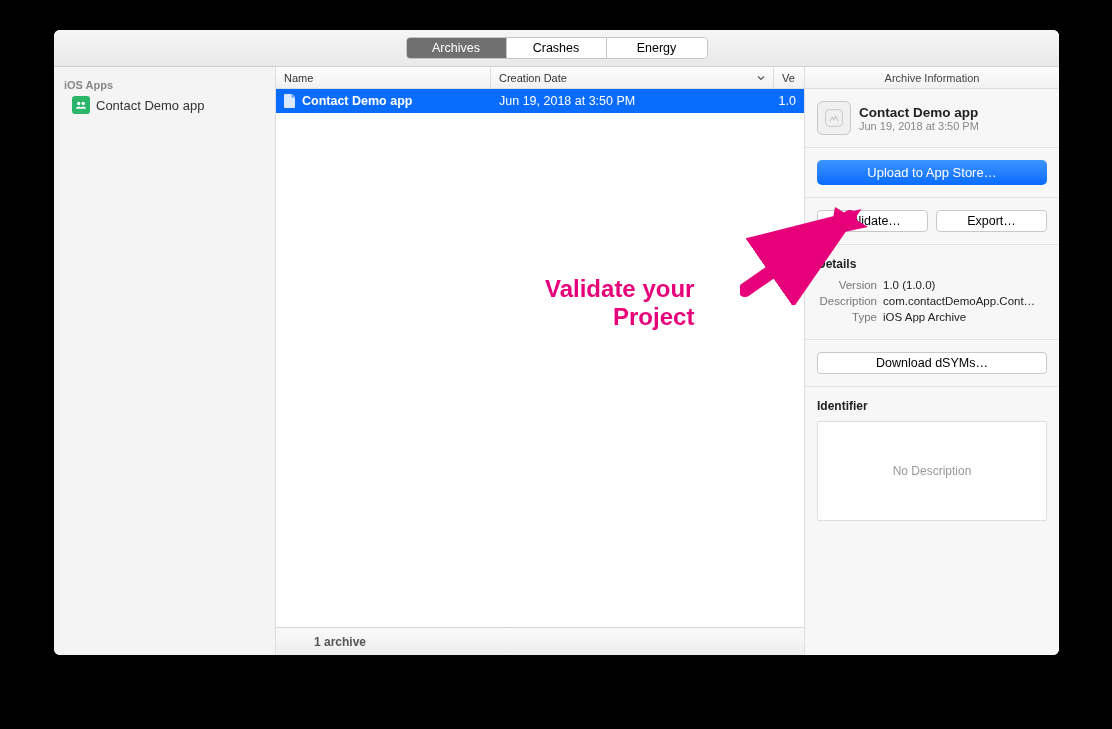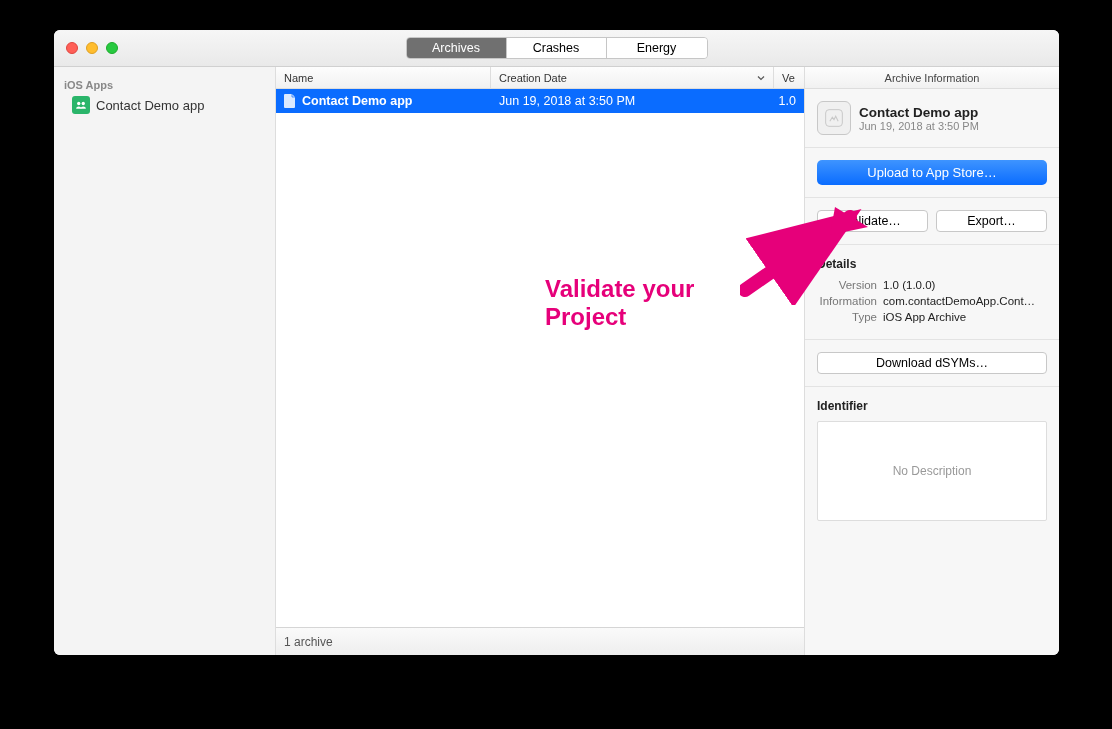--- a/index.html
+++ b/index.html
@@ -13,20 +13,21 @@
       box-shadow: 0 20px 60px rgba(0,0,0,0.5);
       display: flex; flex-direction: column;
       overflow: hidden;
     }
     .titlebar {
       height: 37px;
       background: linear-gradient(#f6f6f6, #e9e9e9);
       border-bottom: 1px solid #d0d0d0;
       display: flex; align-items: center;
       position: relative;
+      justify-content: center;
     }
     .traffic-lights { display: flex; gap: 8px; padding-left: 12px; }
     .tl { width: 12px; height: 12px; border-radius: 50%; }
     .tl.red { background: #ff5f57; border: 0.5px solid #e04640; }
     .tl.yellow { background: #ffbd2e; border: 0.5px solid #dfa023; }
     .tl.green { background: #28c940; border: 0.5px solid #1dac2c; }
     .seg-control {
       position: absolute; left: 50%; transform: translateX(-50%);
       display: flex; border: 1px solid #c6c6c6; border-radius: 4px; overflow: hidden;
       height: 22px;
@@ -60,41 +61,41 @@
     .cell.date{flex:1;}
     .cell.ver{flex:0 0 30px; justify-content:flex-end;}
     .doc-icon{display:inline-flex;}
     .footer {
       height:28px; background:linear-gradient(#fafafa,#eee); border-top:1px solid #d5d5d5;
       display:flex; align-items:center; padding:0 8px; gap:12px;
     }
     .filter-wrap{ display:flex; align-items:center; border:1px solid #ccc; border-radius:3px; height:19px; padding:0 6px; width:180px; background:#fff;}
     .filter-wrap svg{width:12px;height:12px;opacity:0.5;}
     .filter-input{ border:none; outline:none; font-size:12px; flex:1; background:transparent;}
-    .footer-status{ font-size:12px; color:#555; }
+    .footer-status{ font-size:12px; color:#555; margin-left:30px;font-weight:bold;}
     .inspector { width:254px; background:#f7f7f7; display:flex; flex-direction:column; font-size:12px;}
     .insp-header{ height:22px; border-bottom:1px solid #ddd; background:linear-gradient(#fdfdfd,#f1f1f1); display:flex;align-items:center;justify-content:center; font-size:11px; color:#444;}
     .insp-app { display:flex; gap:8px; padding:12px; align-items:center;}
     .app-icon { width:34px;height:34px; border:1px solid #c8c8c8; border-radius:6px; background:#f0f0f0; display:flex;align-items:center;justify-content:center;}
     .app-icon svg{width:20px;height:20px;opacity:0.45;}
     .app-title{font-weight:700; font-size:13.5px; color:#222;}
     .app-sub{font-size:11px; color:#888;}
     .insp-section{ border-top:1px solid #e3e3e3; padding:12px;}
     .btn { background:#fff; border:1px solid #c8c8c8; border-radius:4px; font-size:12.5px; padding:3px 0; cursor:default; text-align:center;}
     .btn.primary { background:linear-gradient(#3e94ff,#0a6cff); color:#fff; border:none; padding:5px 0; border-radius:5px; width:100%; font-size:13px;}
     .btn-row{display:flex; gap:8px;}
     .btn-row .btn{flex:1;}
     .sect-title{font-weight:700; font-size:12px; color:#222; margin-bottom:8px;}
     .detail-row{display:flex; font-size:11.5px; margin-bottom:4px;}
     .detail-label{width:60px; text-align:right; color:#777; margin-right:6px;}
     .detail-val{flex:1; color:#222; white-space:nowrap; overflow:hidden; text-overflow:ellipsis;}
     .desc-box{ border:1px solid #ddd; background:#fff; height:100px; display:flex; align-items:center; justify-content:center; color:#999; font-size:12px; border-radius:2px; margin-top:6px;}
     .annotation {
       position:absolute; top:275px; left:545px; color:#e6007a; font-weight:800; font-size:24px;
-      line-height:1.15; pointer-events:none;
+      text-align:right; line-height:1.15; pointer-events:none;
     }
     .arrow { position:absolute; top:205px; left:740px; pointer-events:none;}
   </style>
 </head>
 <body>
 
 <div class="window">
   <div class="titlebar">
     <div class="traffic-lights">
       <div class="tl red"></div>
@@ -180,21 +181,21 @@
           <div class="btn">Export…</div>
         </div>
       </div>
       <div class="insp-section">
         <div class="sect-title">Details</div>
         <div class="detail-row">
           <div class="detail-label">Version</div>
           <div class="detail-val">1.0 (1.0.0)</div>
         </div>
         <div class="detail-row">
-          <div class="detail-label">Information</div>
+          <div class="detail-label">Description</div>
           <div class="detail-val">com.contactDemoApp.Cont…</div>
         </div>
         <div class="detail-row">
           <div class="detail-label">Type</div>
           <div class="detail-val">iOS App Archive</div>
         </div>
       </div>
       <div class="insp-section">
         <div class="btn">Download dSYMs…</div>
       </div>

